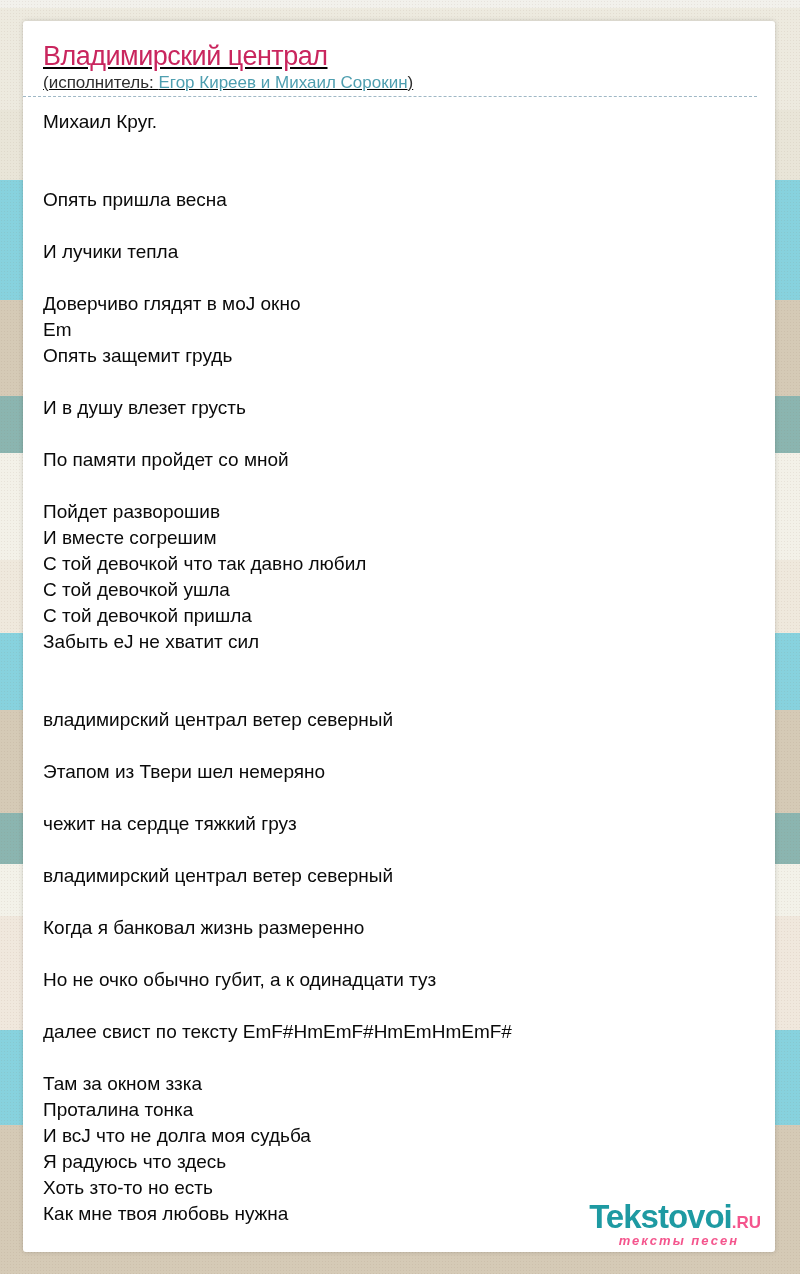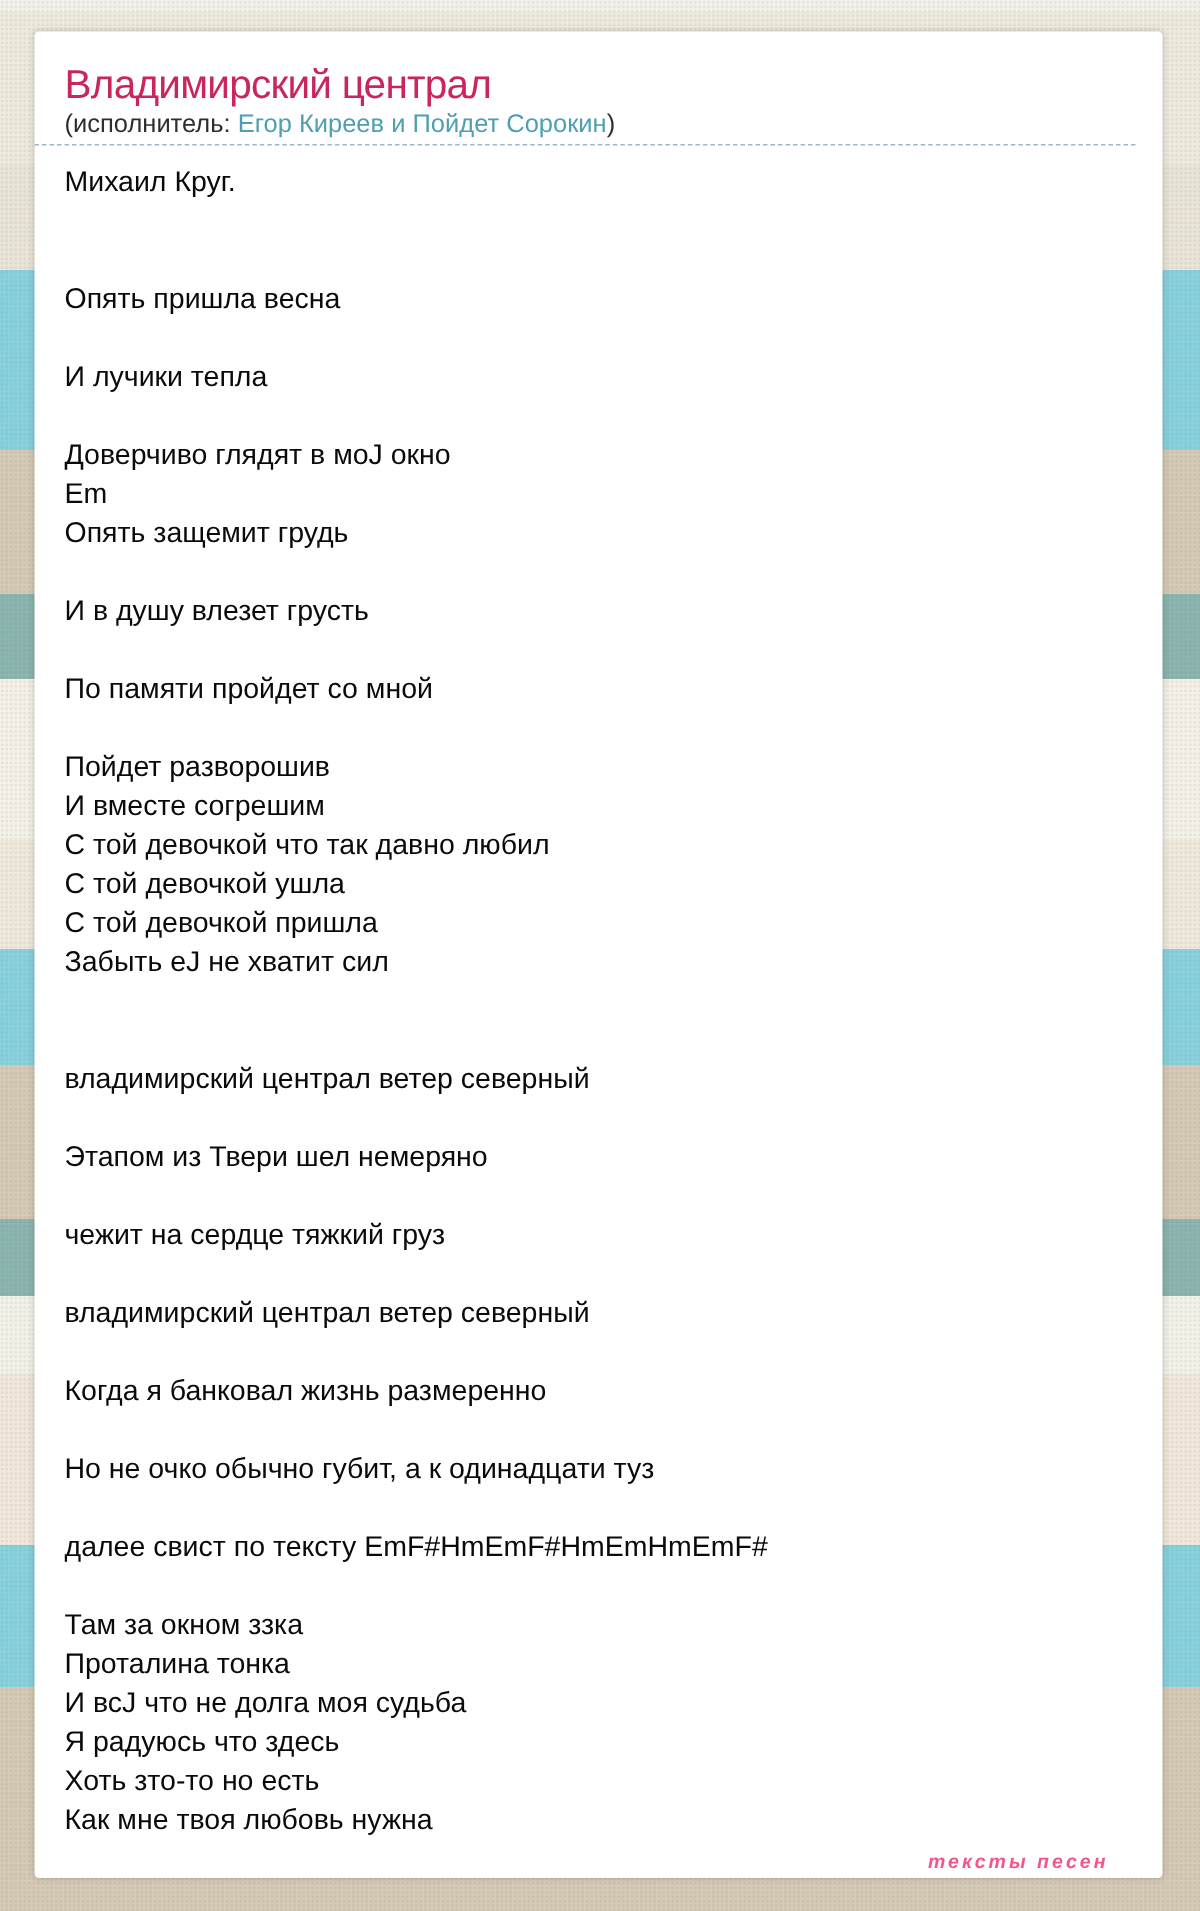--- a/index.html
+++ b/index.html
@@ -43,20 +43,21 @@
     height: 1231px;
     background: #ffffff;
     border-radius: 3px;
     box-shadow: 0 0 5px rgba(0,0,0,0.18);
   }
 
   .header {
     margin: 0 18px 0 0;
     padding: 22px 0 4px 20px;
     border-bottom: 1px dashed #9fb8c6;
+    text-decoration: underline;
   }
 
   .page-title {
     font-size: 27px;
     line-height: 27px;
     font-weight: normal;
     margin: 0;
     letter-spacing: -0.5px;
   }
 
@@ -106,21 +107,21 @@
     margin: 0 22px 4px 0;
   }
 </style>
 </head>
 <body>
 
 <div class="card">
 
   <div class="header">
     <h1 class="page-title" style="color: rgb(201, 38, 94);">Владимирский централ</h1>
-    <div class="artist-line"><span style="color: rgb(46, 46, 46); margin-top: 37px;">(исполнитель: </span><a style="color: rgb(79, 159, 176);">Егор Киреев и Пойдет Сорокин</a><span style="color: rgb(46, 46, 46);">)</span></div>
+    <div class="artist-line"><span style="color: rgb(46, 46, 46); margin-top: 37px;">(исполнитель: </span><a style="color: rgb(79, 159, 176);">Егор Киреев и Михаил Сорокин</a><span style="color: rgb(46, 46, 46);">)</span></div>
   </div>
 
   <div class="lyrics">Михаил Круг.
 
 
 Опять пришла весна
 
 И лучики тепла
 
 Доверчиво глядят в моJ окно
@@ -154,16 +155,17 @@
 далее свист по тексту EmF#HmEmF#HmEmHmEmF#
 
 Там за окном ззка
 Проталина тонка
 И всJ что не долга моя судьба
 Я радуюсь что здесь
 Хоть зто-то но есть
 Как мне твоя любовь нужна</div>
 
   <div class="logo">
+    <div><span class="logo-main" style="color: rgb(30, 154, 162);">Tekstovoi</span><span class="logo-domain" style="color: rgb(244, 85, 141);">.RU</span></div>
     <div class="logo-tagline" style="color: rgb(244, 85, 141); font-style: italic;">тексты песен</div>
   </div>
 
 </div>
 
 </body></html>

